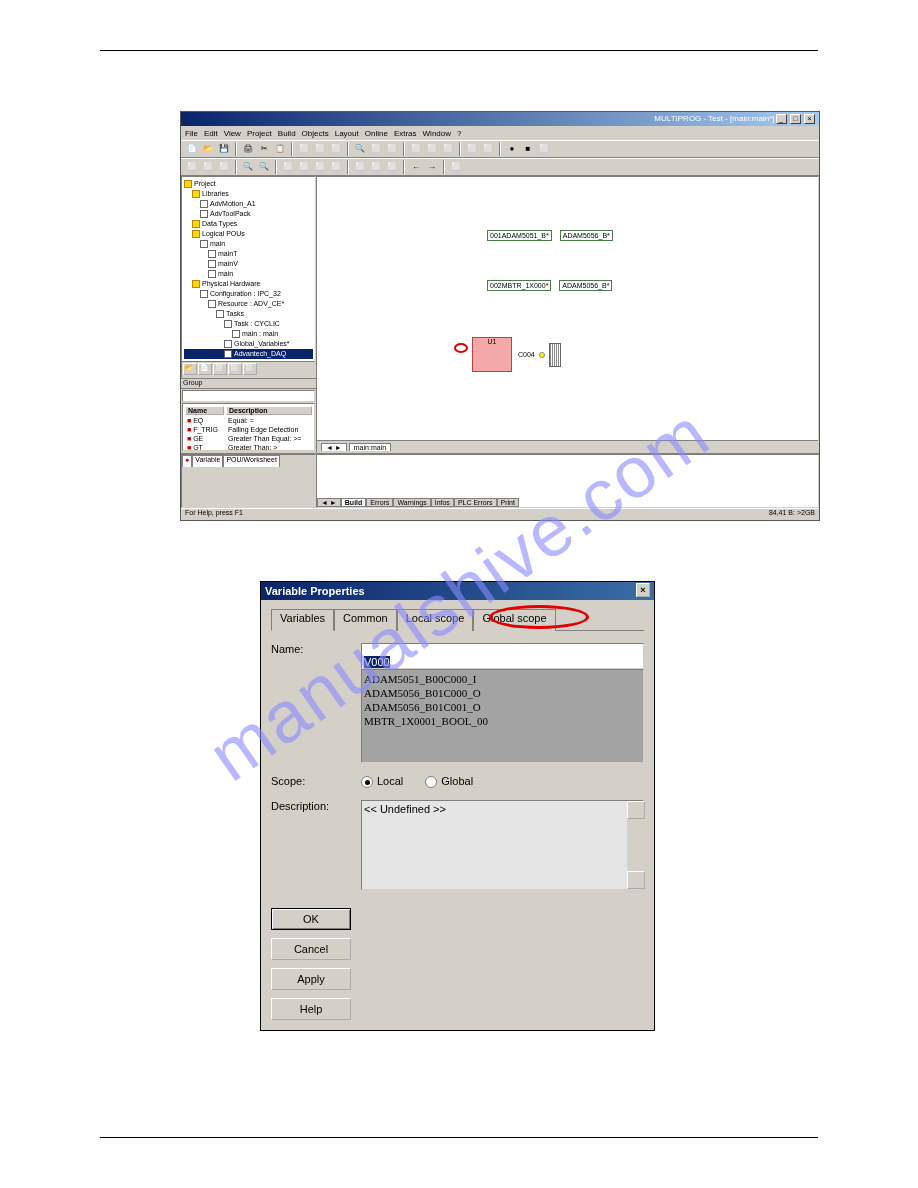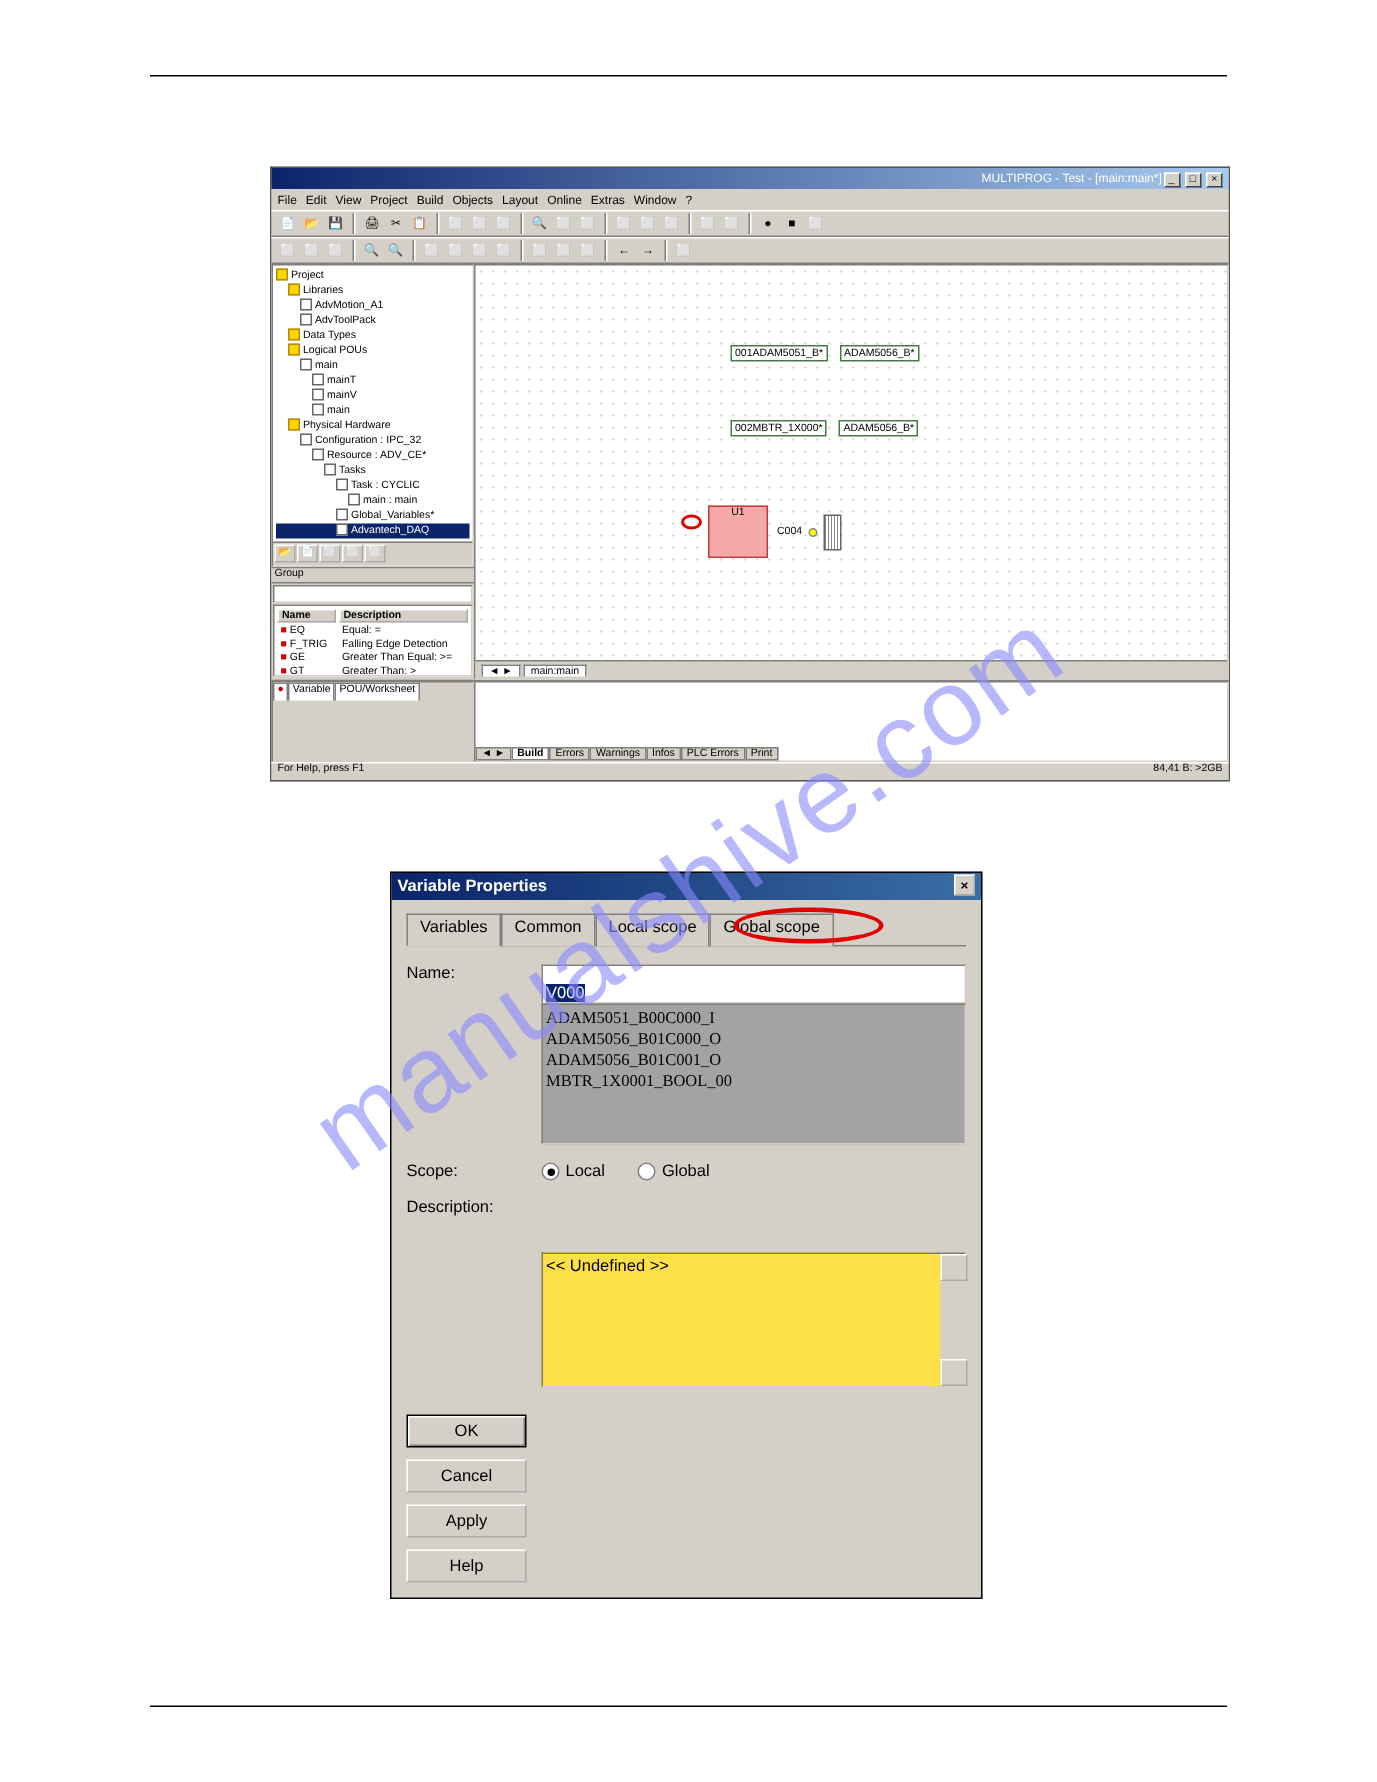--- a/index.html
+++ b/index.html
@@ -66,21 +66,21 @@
   .tab-underline { border-top: 1px solid #808080; }
   .red-oval { position: absolute; border: 3px solid #e00000; border-radius: 50%; width: 100px; height: 24px; pointer-events: none; }
   .form-row { display: flex; margin-top: 12px; }
   .form-label { width: 90px; }
   .text-input { flex: 1; background: #fff; border: 1px inset #d4d0c8; height: 18px; padding: 12px 2px; }
   .text-input .sel { background: #0a246a; color: #fff; }
   .listbox { flex: 1; background: #a3a3a3; border: 1px inset #d4d0c8; height: 94px; padding: 2px; line-height: 14px; font-family: Liberation Serif, serif; }
   .radio-row { display: flex; gap: 22px; align-items: center; }
   .radio { width: 12px; height: 12px; border: 1px solid #808080; border-radius: 50%; background: #fff; display: inline-block; vertical-align: middle; margin-right: 4px; position: relative; }
   .radio.checked::after { content: ''; position: absolute; width: 5px; height: 5px; background: #000; border-radius: 50%; left: 2.5px; top: 2.5px; }
-  .textarea { flex: 1; background: #fde047; border: 1px inset #d4d0c8; height: 90px; position: relative; margin-top: 36px; }
+  .textarea { flex: 1; background: #e5e5e5; border: 1px inset #d4d0c8; height: 90px; position: relative; }
   .textarea .scrollbar { position: absolute; right: 0; top: 0; bottom: 0; width: 16px; background: #d4d0c8; }
   .textarea .scrollbar::before, .textarea .scrollbar::after { content: ''; position: absolute; left: 0; width: 16px; height: 16px; background: #d4d0c8; border: 1px outset #fff; }
   .textarea .scrollbar::before { top: 0; } .textarea .scrollbar::after { bottom: 0; }
   .dlg-buttons { display: flex; gap: 8px; padding: 10px; justify-content: center; flex-direction: column; }
   .dlg-buttons button { width: 80px; height: 22px; background: #d4d0c8; border: 1px outset #fff; font-family: inherit; font-size: 11px; cursor: pointer; }
   .dlg-buttons button.default { border: 1px solid #000; box-shadow: inset 1px 1px #fff, inset -1px -1px #808080; }
 </style>
 </head>
 <body>
 

